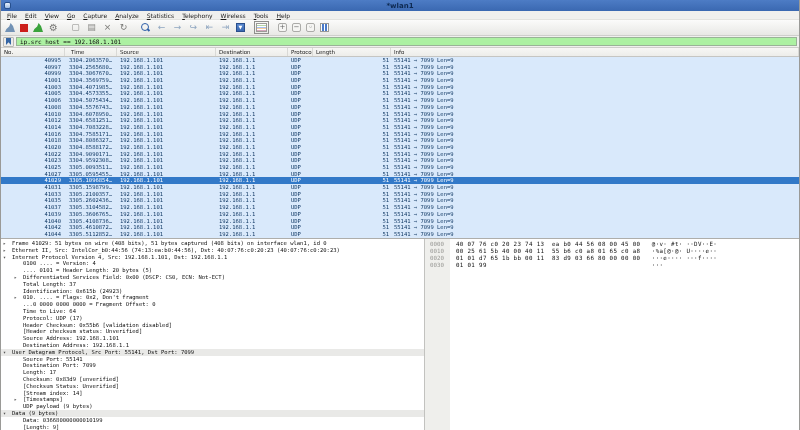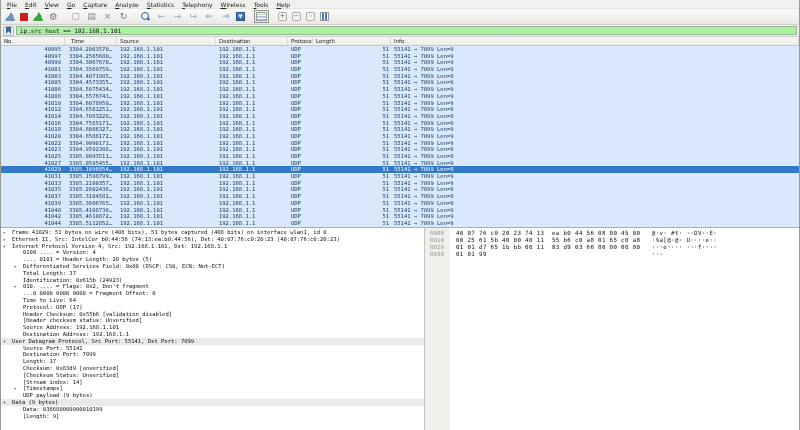--- a/index.html
+++ b/index.html
@@ -70,20 +70,24 @@
     font-family:"DejaVu Sans Mono",monospace;font-size:5.8px;line-height:7px}
   .hexgutter{width:25px;flex:0 0 auto;background:#efefec;color:#9a9a97;padding:2px 0 0 5px}
   .hexbody{flex:1;padding:2px 0 0 6px;color:#101010;letter-spacing:.35px}
   .hexline,.offline{height:7px;white-space:pre;overflow:hidden}
 </style>
 </head>
 <body>
 
 <div class="window">
 
+  <div class="titlebar">
+    <span class="app-icon"></span>
+    <span class="title">*wlan1</span>
+  </div>
 
   <div class="menubar">
       <span class="menu-item"><u>F</u>ile</span>
       <span class="menu-item"><u>E</u>dit</span>
       <span class="menu-item"><u>V</u>iew</span>
       <span class="menu-item"><u>G</u>o</span>
       <span class="menu-item"><u>C</u>apture</span>
       <span class="menu-item"><u>A</u>nalyze</span>
       <span class="menu-item"><u>S</u>tatistics</span>
       <span class="menu-item"><u>T</u>elephony</span>

